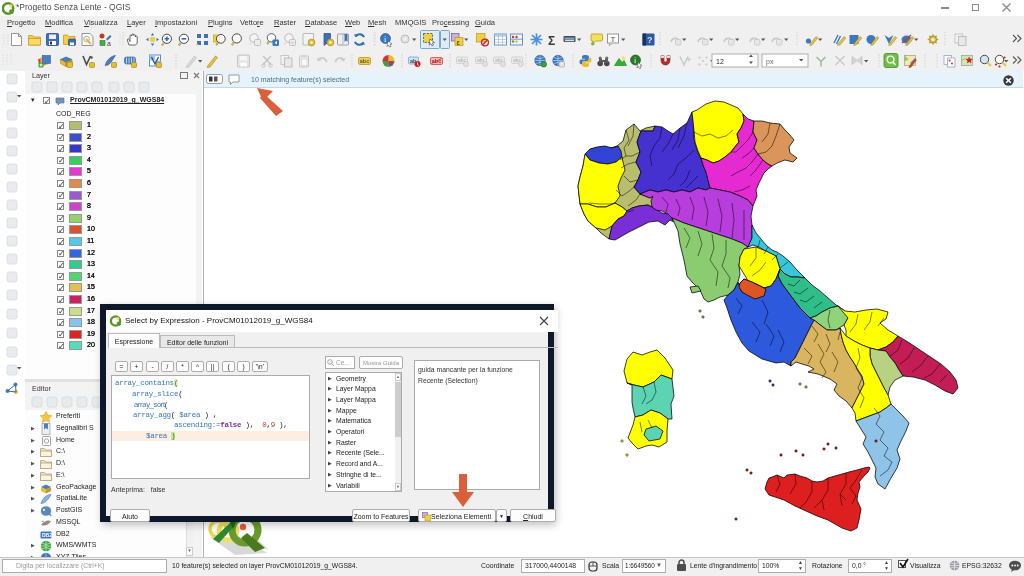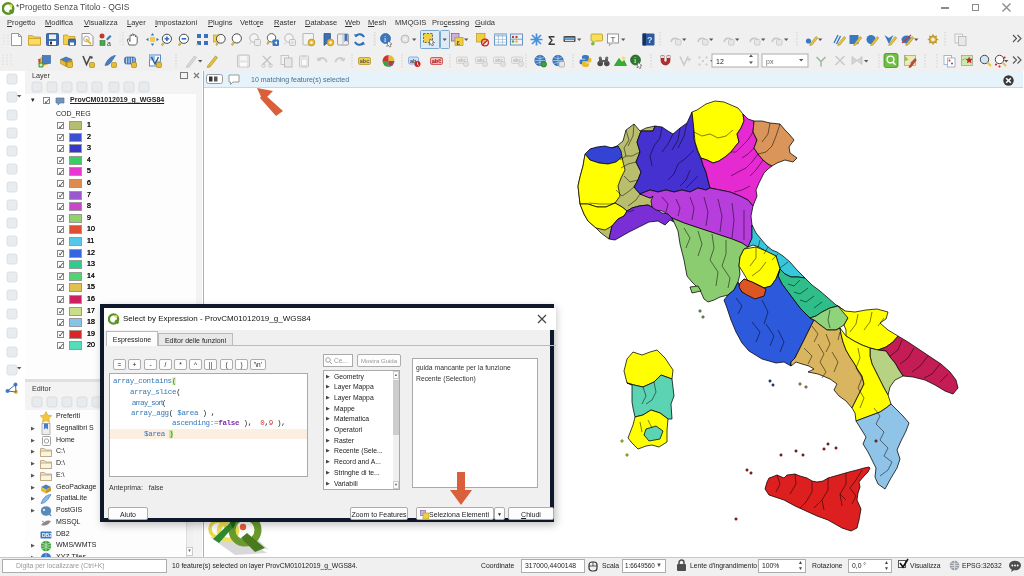--- a/index.html
+++ b/index.html
@@ -23,21 +23,21 @@
 .sw{position:absolute;width:13px;height:9px;border:1px solid #999}
 .u{text-decoration:underline}
 </style></head><body>
 
 <div class="abs" id="titlebar"></div>
 <svg class="abs" style="left:2px;top:2px" width="13" height="13" viewBox="0 0 13 13">
  <circle cx="6" cy="6.5" r="5.2" fill="none" stroke="#5a9426" stroke-width="2.6"></circle>
  <rect x="7.5" y="7.5" width="4.5" height="3.2" fill="#5a9426" transform="rotate(40 9 9)"></rect>
  <circle cx="8.8" cy="3.8" r="1.6" fill="#f4e24d"></circle>
 </svg>
-<div class="abs" id="title-text">*Progetto Senza Titolo - QGIS</div>
+<div class="abs" id="title-text">*Progetto Senza Lente - QGIS</div>
 <div class="abs" style="left:941px;top:7px;width:8px;height:1.5px;background:#8a8a8a"></div>
 <div class="abs" style="left:972px;top:4px;width:7px;height:7px;border:1.2px solid #8a8a8a"></div>
 <svg class="abs" style="left:1002px;top:3px" width="9" height="9">
     <path d="M0.5 0.5 L8.5 8.5 M8.5 0.5 L0.5 8.5" stroke="#8a8a8a" stroke-width="1.3"></path>
   </svg>
 
 <div class="abs" id="menubar">
 <span style="left:7px"><span class="u">P</span>rogetto</span>
 <span style="left:45px"><span class="u">M</span>odifica</span>
 <span style="left:84px"><span class="u">V</span>isualizza</span>
@@ -1143,21 +1143,21 @@
 <circle cx="13" cy="14" r="8" fill="none" stroke="#e8d84a" stroke-width="3.5"></circle>
 <circle cx="23" cy="16" r="9" fill="none" stroke="#f0e055" stroke-width="4.5"></circle>
 <circle cx="40" cy="15" r="13" fill="none" stroke="#6a9a2e" stroke-width="7"></circle>
 <path d="M42 18 L60 33 L50 37 L36 23 Z" fill="#4a7a1e"></path>
 <path d="M8 24 L26 7 l4 3 L14 28 Z" fill="#2e8a2e"></path>
 <path d="M24 5 l7 2 l-3 7 z" fill="#1a6a1a"></path>
 <circle cx="38" cy="12" r="3.2" fill="#e85a3a"></circle>
 </g>
   </svg>
 
-<div class="abs" style="left:100px;top:304px;width:454px;height:218px;background:#f0f0f0;border:4px solid #0f172a;box-shadow:2px 3px 8px rgba(0,0,0,0.25)">
+<div class="abs" style="left:100px;top:304px;width:454px;height:218px;background:#f0f0f0;border:6px solid #0f172a;box-shadow:2px 3px 8px rgba(0,0,0,0.25)">
 <div class="abs" style="left:0;top:0;width:452px;height:22px;background:#fff"></div>
 <svg class="abs" style="left:4px;top:5px" width="12" height="12" viewBox="0 0 13 13">
       <circle cx="6" cy="6.5" r="5" fill="none" stroke="#5a9426" stroke-width="2.5"></circle>
       <rect x="7.5" y="7.5" width="4.5" height="3" fill="#5a9426" transform="rotate(40 9 9)"></rect>
       <circle cx="8.6" cy="3.9" r="1.5" fill="#f4e24d"></circle>
     </svg>
 <div class="abs" style="left:19px;top:6px;font-size:8px;color:#111">Select by Expression - ProvCM01012019_g_WGS84</div>
 <svg class="abs" style="left:433px;top:6px" width="10" height="10">
       <path d="M1 1 L9 9 M9 1 L1 9" stroke="#444" stroke-width="1.2"></path>
     </svg>

